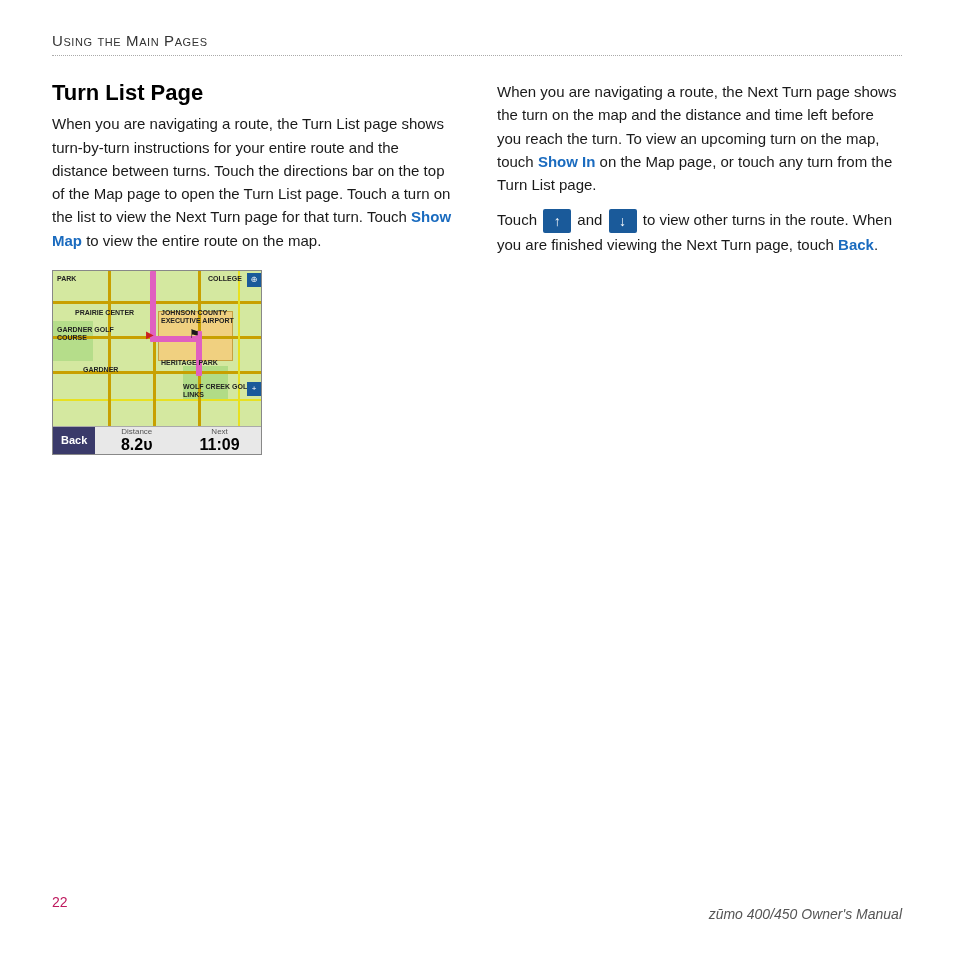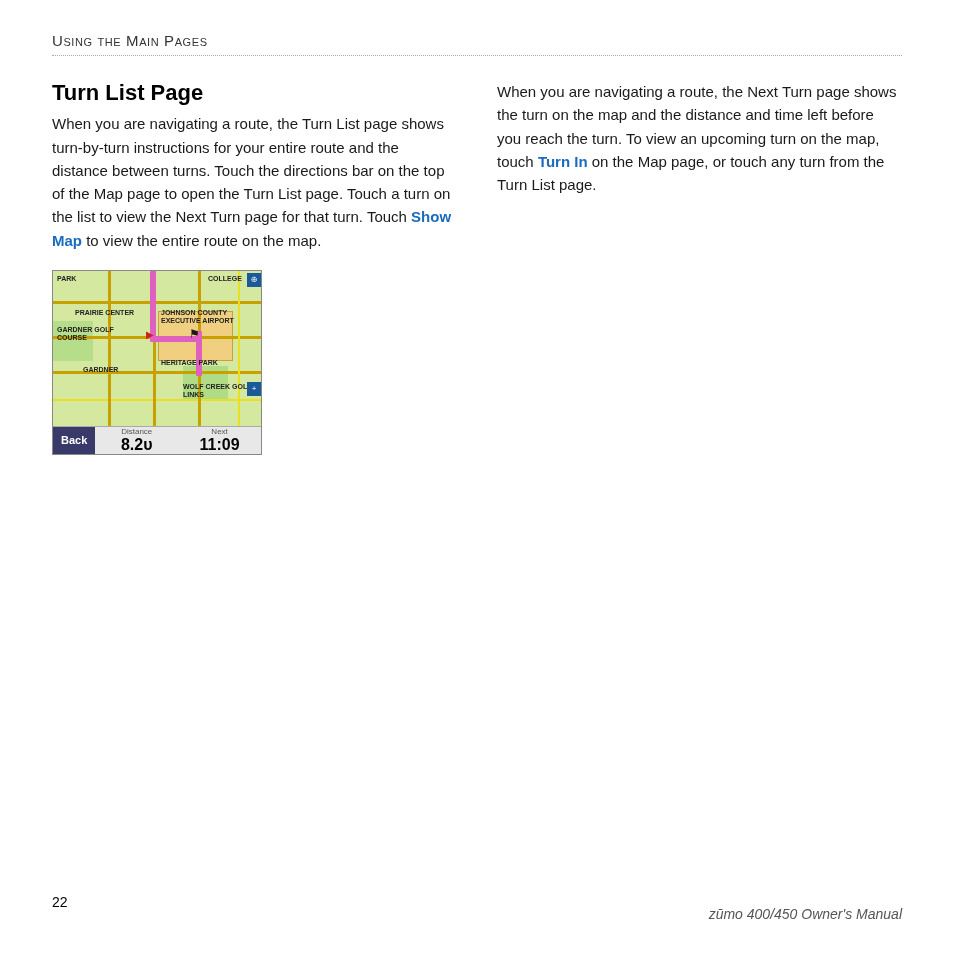--- a/index.html
+++ b/index.html
@@ -186,21 +186,21 @@
       left: 52px;
       right: 52px;
       display: flex;
       justify-content: space-between;
       align-items: center;
       font-size: 14px;
       color: #555;
     }
 
     .footer-page-number {
-      color: #000000;
+      color: #be185d;
     }
 
     .footer-product-name {
       font-style: italic;
       color: #555;
       margin-top: 24px;
     }
 
     .map-park {
       position: absolute;
@@ -279,21 +279,28 @@
           <div class="map-stat">
             <span class="map-stat-label">Next</span>
             <span class="map-stat-value">11:09</span>
           </div>
         </div>
       </div>
     </div>
 
     <div class="column-right">
       <p class="section-body">
-        <span>When you are navigating a route, the Next Turn page shows the turn on the map and the distance and time left before you reach the turn. To view an upcoming turn on the map, touch </span><span class="link-blue">Turn In</span><span> on the Map page, or touch any turn from the Turn List page.</span>
+        <span>When you are navigating a route, the Next Turn page shows the turn on the map and the distance and time left before you reach the turn. To view an upcoming turn on the map, touch </span><span class="link-blue">Show In</span><span> on the Map page, or touch any turn from the Turn List page.</span>
+      </p>
+      <p class="section-body" style="margin-top:12px;">
+        <span>Touch </span><span class="nav-btn">
+            <span class="nav-btn-arrow">↑</span>
+          </span><span> and </span><span class="nav-btn">
+            <span class="nav-btn-arrow">↓</span>
+          </span><span> to view other turns in the route. When you are finished viewing the Next Turn page, touch </span><span class="link-blue">Back</span><span>.</span>
       </p>
     </div>
 
   </div>
 
   <div class="page-footer">
     <span class="footer-page-number">22</span>
     <span class="footer-product-name">zūmo 400/450 Owner's Manual</span>
   </div>
 

